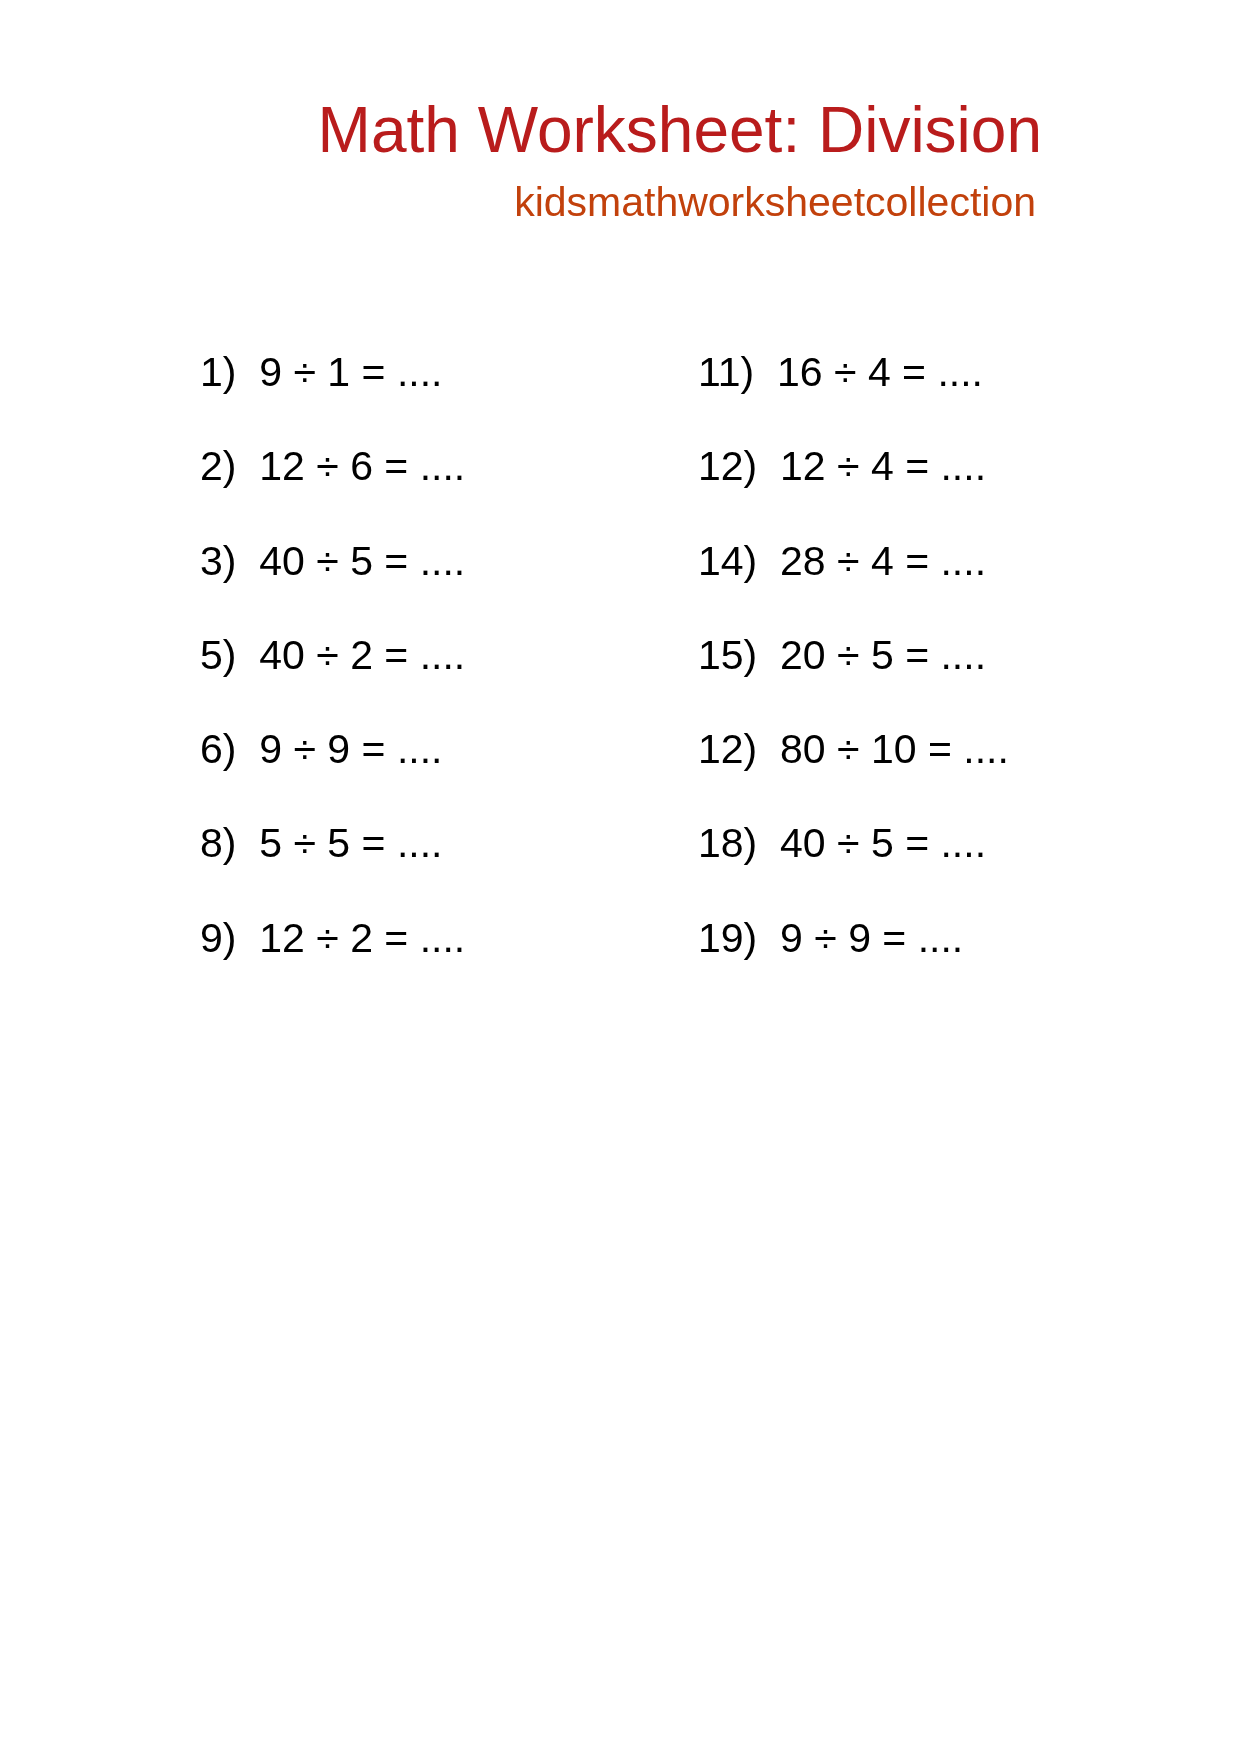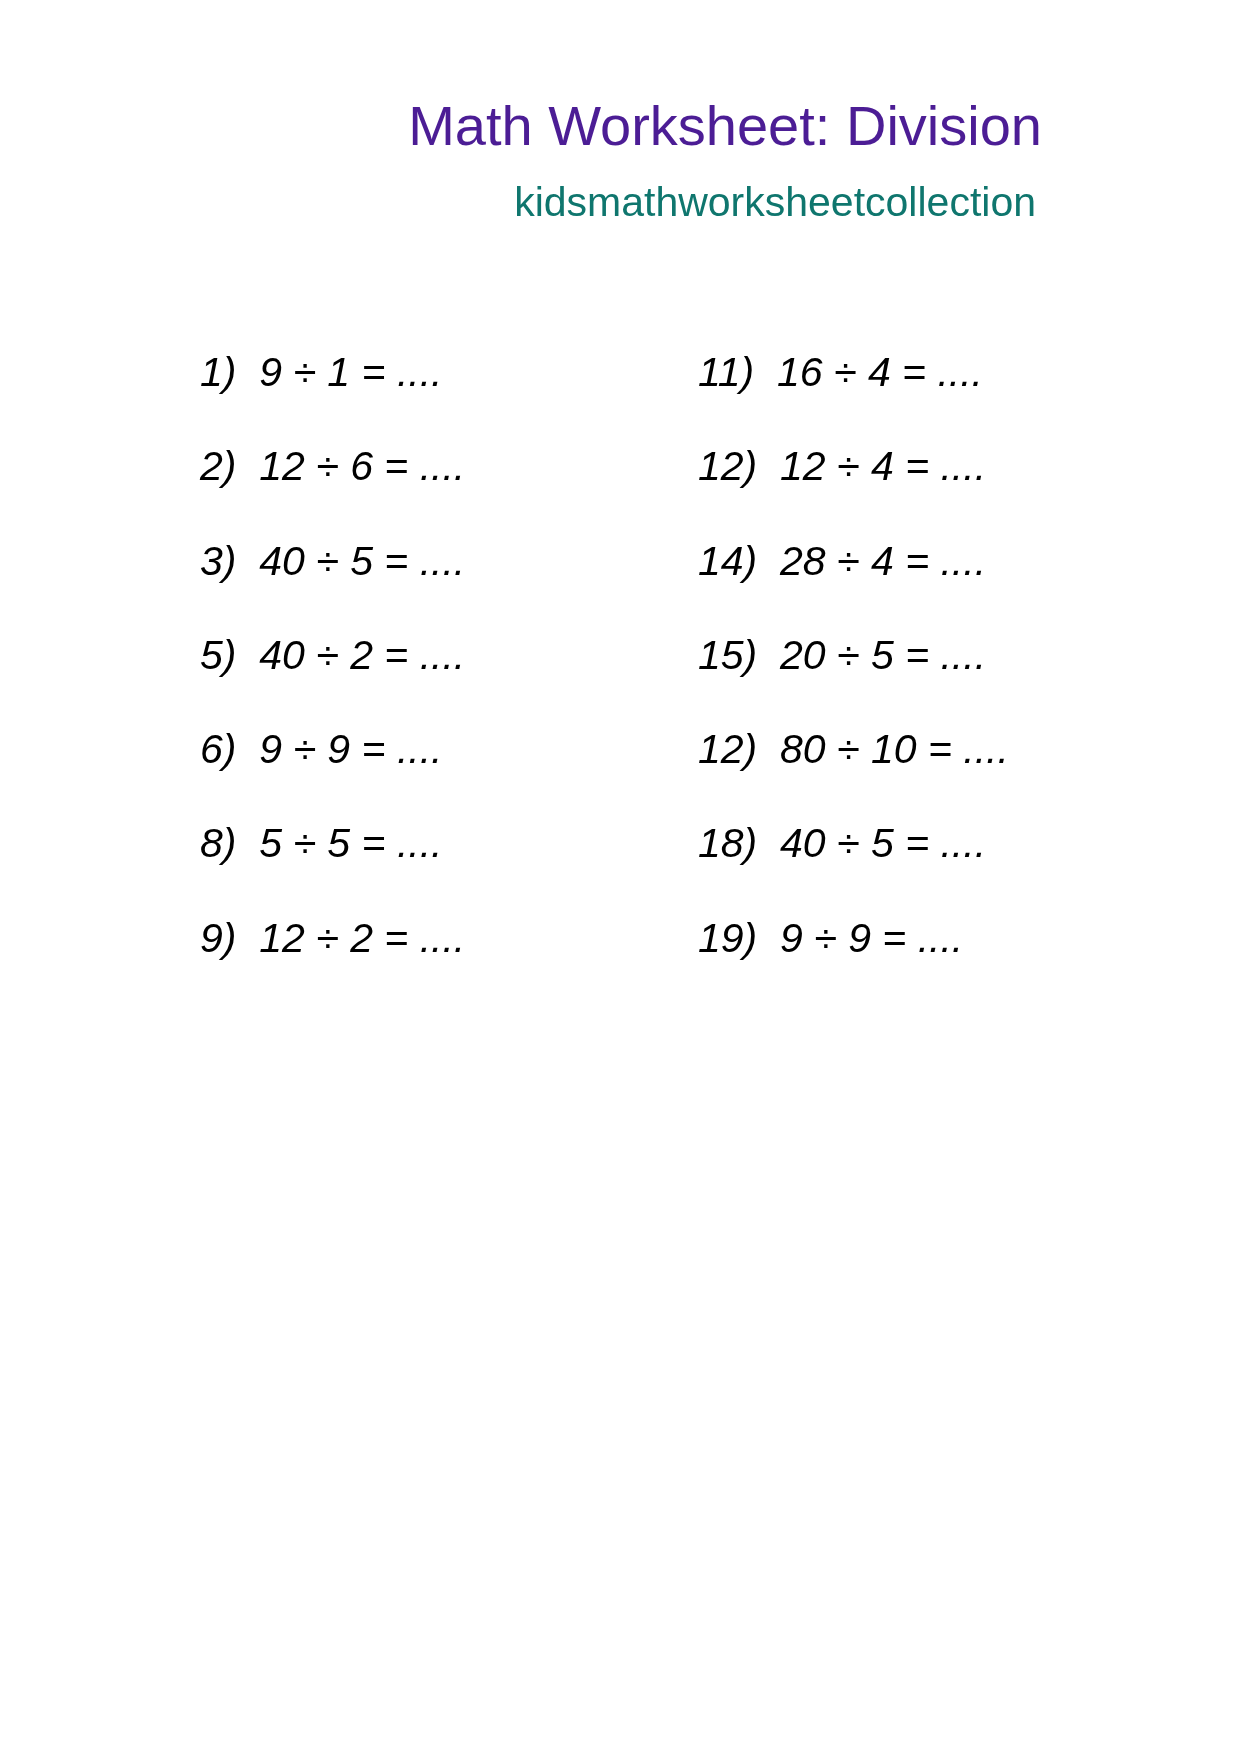--- a/index.html
+++ b/index.html
@@ -12,39 +12,38 @@
       height: 1754px;
       position: relative;
       overflow: hidden;
       font-family: "Liberation Sans", sans-serif;
       color: #000000;
     }
     .title {
       position: absolute;
       right: 198px;
       top: 98px;
-      font-size: 56px;
+      font-size: 64px;
       line-height: 1;
-      color: #4c1d95;
+      color: #b91c1c;
       white-space: nowrap;
       letter-spacing: 0px;
     }
     .subtitle {
       position: absolute;
       right: 204px;
       top: 182px;
       font-size: 41px;
       line-height: 1;
-      color: #0f766e;
+      color: #c2410c;
       white-space: nowrap;
     }
     .column {
       position: absolute;
       top: 352px;
-      font-style: italic;
     }
     .col-left { left: 200px; }
     .col-right { left: 698px; }
     .problem {
       height: 94.3px;
       font-size: 41px;
       line-height: 1;
       white-space: pre;
     }
     .num { }

